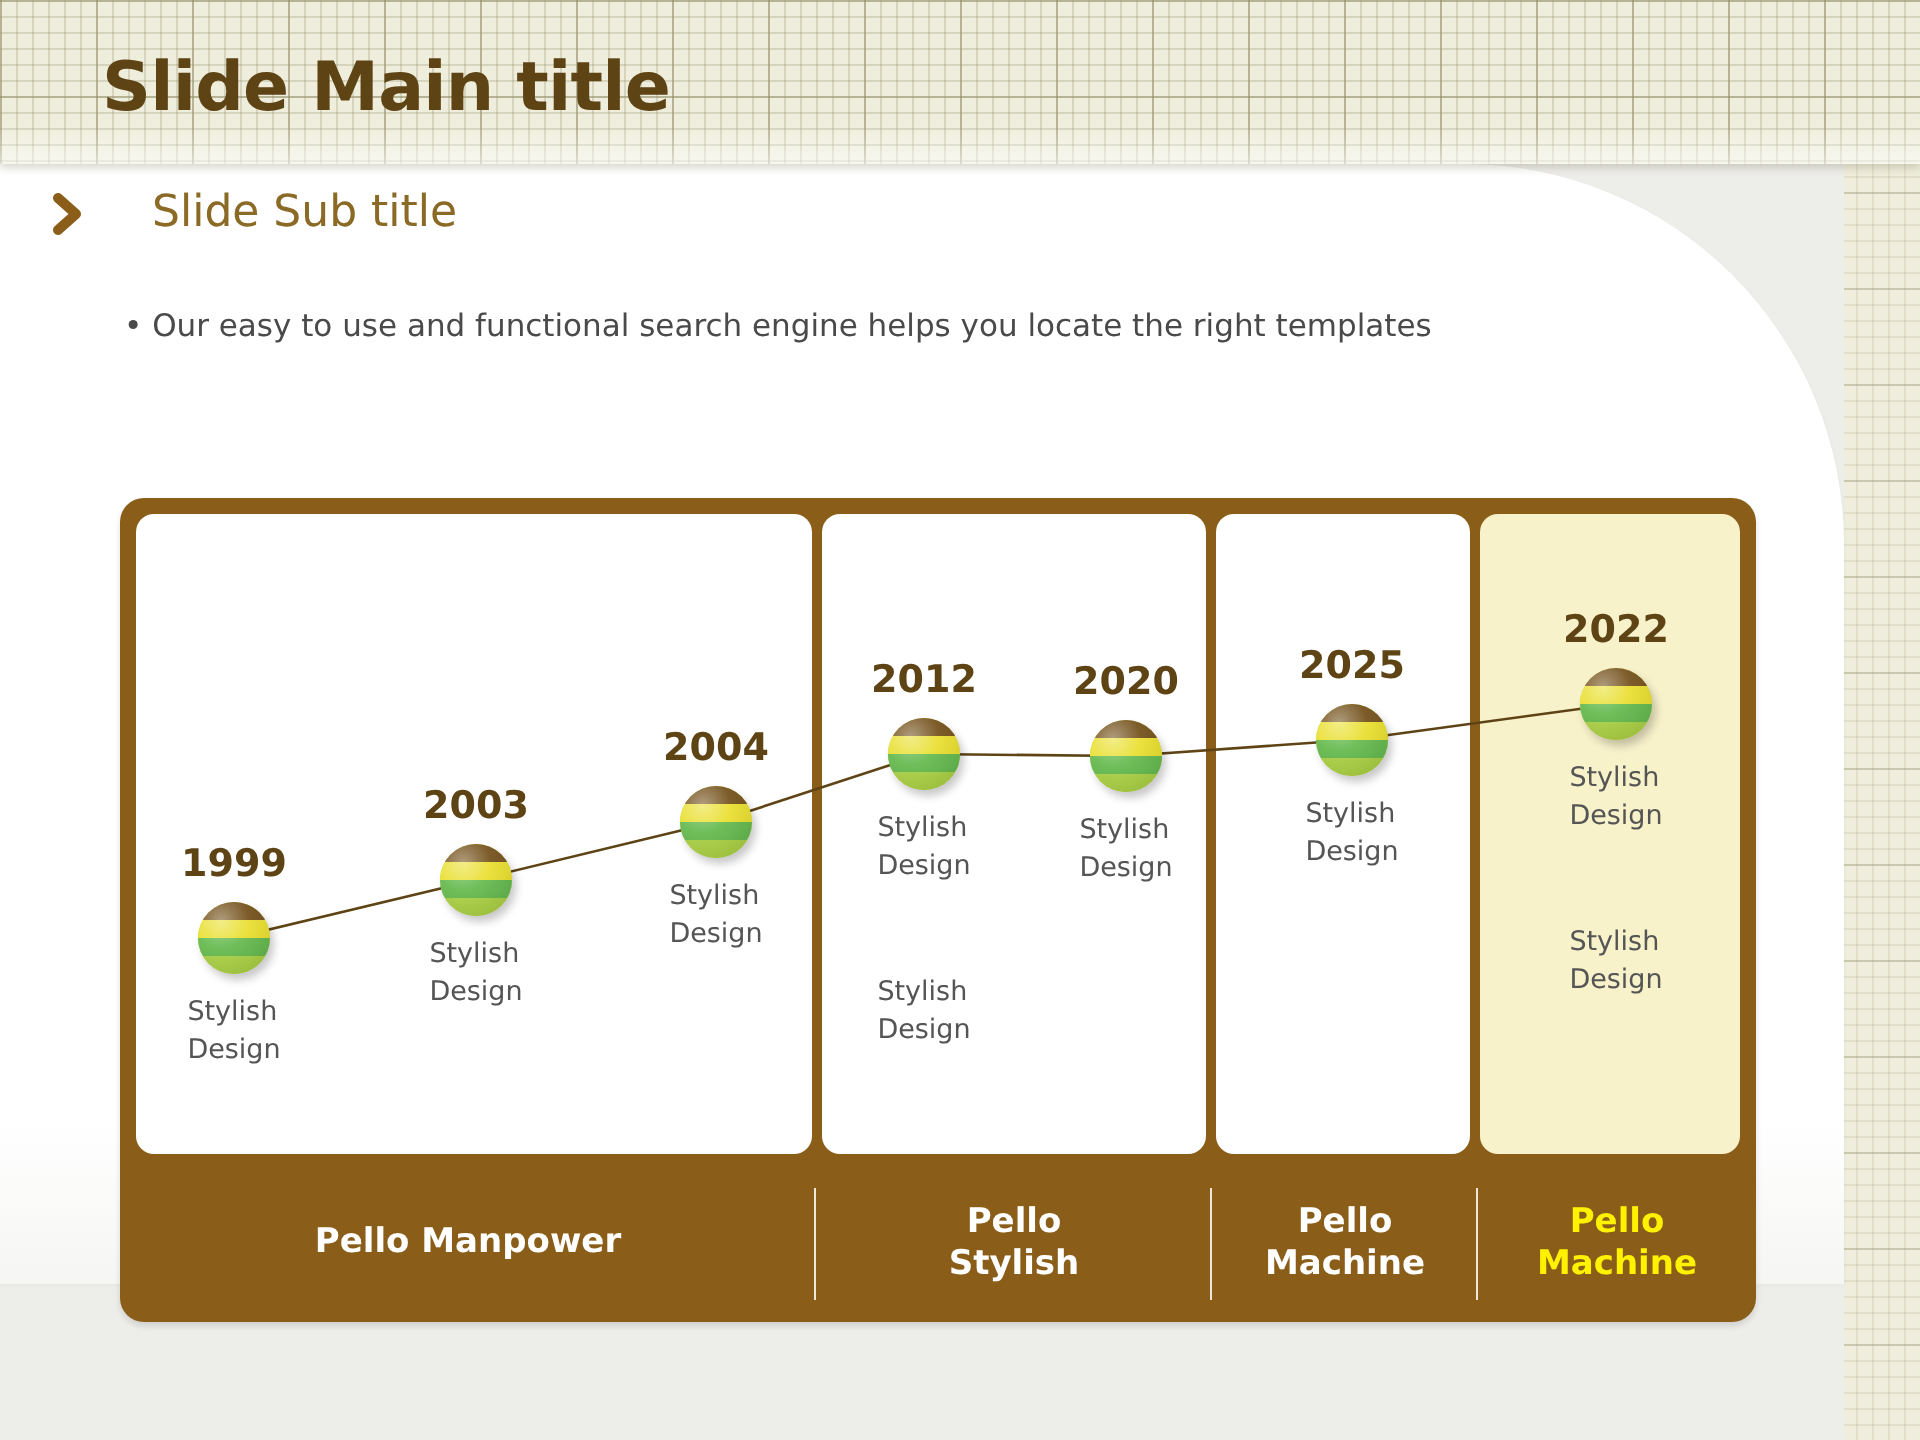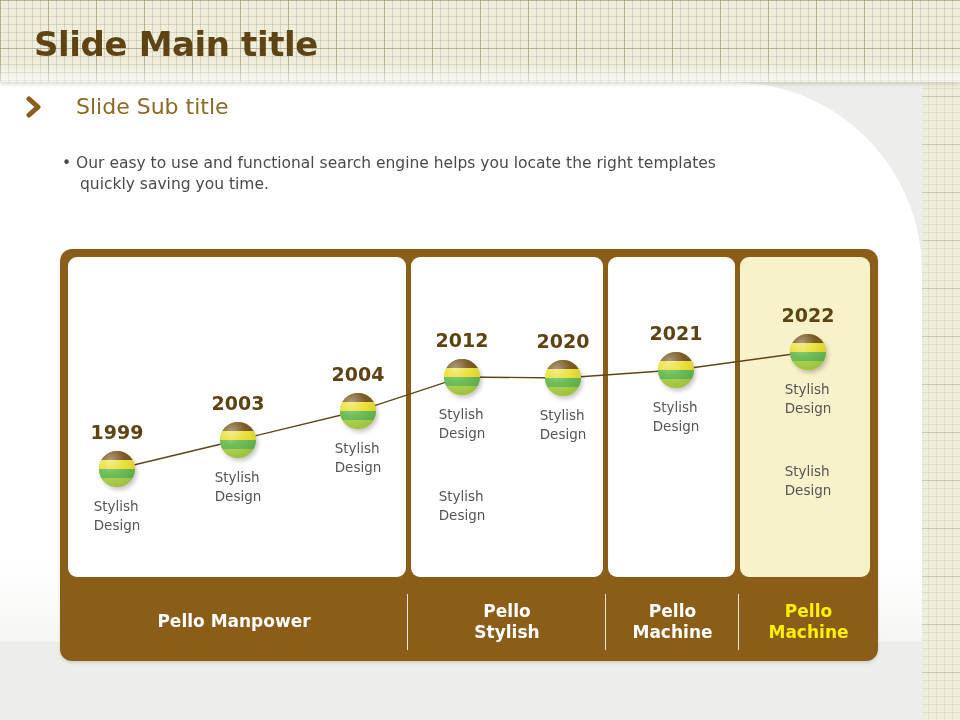--- a/index.html
+++ b/index.html
@@ -58,20 +58,21 @@
     background: linear-gradient(to bottom, rgba(255,255,255,0) 0%, rgba(255,255,255,0.55) 100%);
   }
   .main-title {
     position: absolute;
     left: 34px; top: 24px;
     font-size: 34px;
     font-weight: bold;
     color: #5E4415;
     letter-spacing: -0.4px;
     white-space: nowrap;
+    padding-left: 17px;
   }
 
   
   .white-sheet {
     position: absolute;
     left: 0; top: 82px;
     width: 922px; height: 560px;
     background: #FFFFFF;
     border-top-right-radius: 190px;
     box-shadow: 0 1px 2px rgba(0,0,0,0.05);
@@ -261,21 +262,20 @@
 
   <div class="subtitle-row">
     <svg class="chev-icon" viewBox="0 0 16 22">
       <path d="M3 3 L12 11 L3 19" stroke="#8A5D18" stroke-width="5" stroke-linecap="round" stroke-linejoin="round" fill="none"></path>
     </svg>
     <div class="subtitle-text">Slide Sub title</div>
   </div>
 
   <div class="bullet-block">
     <div class="bullet-l1">• Our easy to use and functional search engine helps you locate the right templates</div>
-    <div class="bullet-l2">quickly saving you time.</div>
   </div>
 
   <div class="frame">
 
     <div class="panels">
       <div class="panel p1"></div>
       <div class="panel p2"></div>
       <div class="panel p3"></div>
       <div class="panel p4 highlight"></div>
     </div>
@@ -387,21 +387,21 @@
         <div class="b4"></div>
         <div class="gloss"></div>
     </div>
     <div class="caption">
       <div>Stylish</div>
       <div>Design</div>
     </div>
   </div>
 
   <div class="node" style="left:676px; top:370px;">
-    <div class="year">2021</div>
+    <div class="year">2025</div>
     <div class="marker">
       <div class="b1"></div>
         <div class="b2"></div>
         <div class="b3"></div>
         <div class="b4"></div>
         <div class="gloss"></div>
     </div>
     <div class="caption">
       <div>Stylish</div>
       <div>Design</div>

